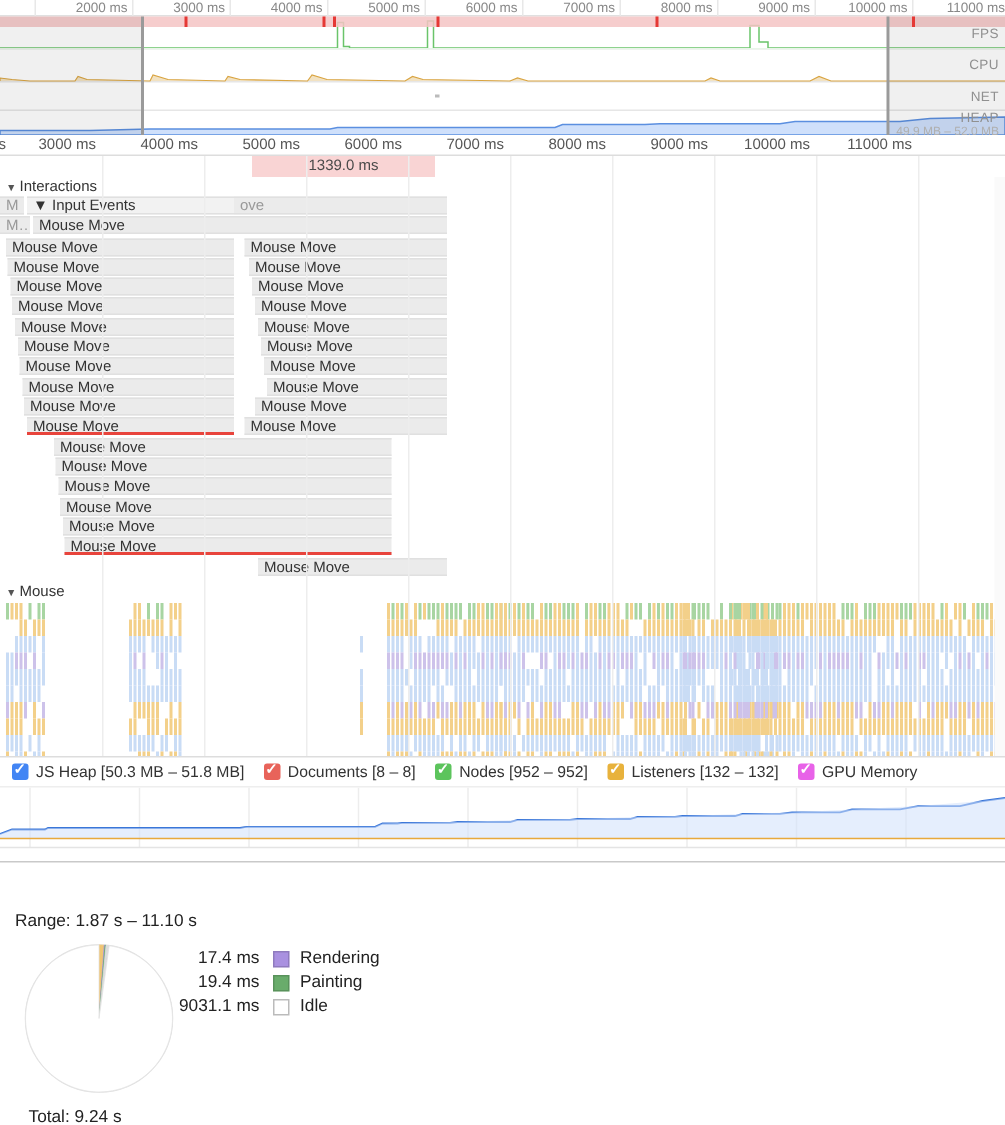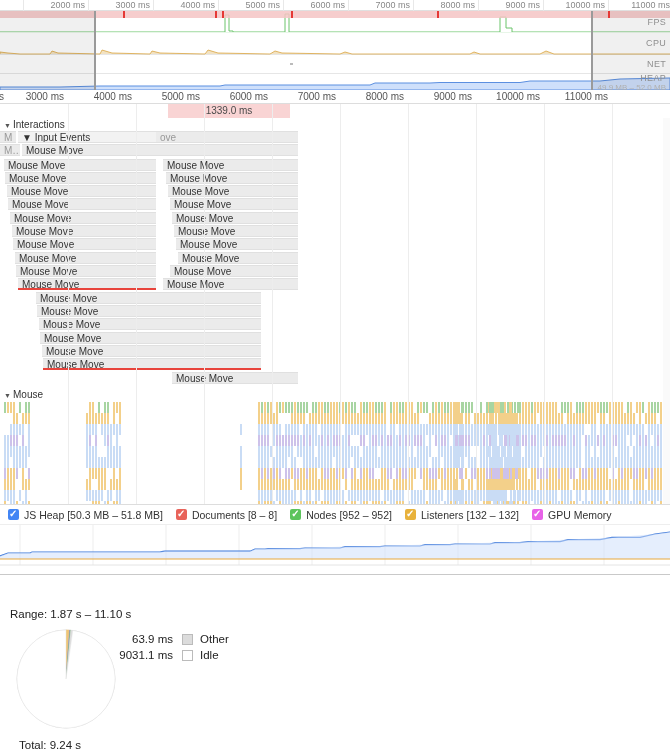--- a/index.html
+++ b/index.html
@@ -1835,23 +1835,28 @@
           <circle cx="52" cy="52" r="49" fill="#ffffff" stroke="#e2e2e2" stroke-width="1"></circle>
           <path d="M52,52 L52,3 A49,49 0 0,1 55.460668275816374,3.1223591497629855 Z" fill="#f0c674" stroke="#f0c674" stroke-width="0.5"></path>
             <path d="M52,52 L55.460668275816374,3.1223591497629855 A49,49 0 0,1 56.03900045204425,3.166748261575016 Z" fill="#a991e0" stroke="#a991e0" stroke-width="0.5"></path>
             <path d="M52,52 L56.03900045204425,3.166748261575016 A49,49 0 0,1 56.683136652435294,3.224306964486736 Z" fill="#69ac6b" stroke="#69ac6b" stroke-width="0.5"></path>
             <path d="M52,52 L56.683136652435294,3.224306964486736 A49,49 0 0,1 58.798427612616905,3.473910295635733 Z" fill="#dcdcdc" stroke="#dcdcdc" stroke-width="0.5"></path>
             <path d="M52,52 L58.798427612616905,3.473910295635733 A49,49 0 1,1 51.99999999999999,3 Z" fill="#ffffff" stroke="#e2e2e2" stroke-width="0.5"></path>
           </svg>
       </div>
       <div id="legend">
           <div class="lg-row">
-            <div class="lg-val">63.9 ms</div>
-            <div class="lg-sw" style="background: rgb(220, 220, 220); border: 1px solid rgba(0, 0, 0, 0.15);"></div>
-            <div class="lg-name">Other</div>
+            <div class="lg-val">17.4 ms</div>
+            <div class="lg-sw" style="background: rgb(169, 145, 224); border: 1px solid rgba(0, 0, 0, 0.15);"></div>
+            <div class="lg-name">Rendering</div>
+          </div>
+          <div class="lg-row">
+            <div class="lg-val">19.4 ms</div>
+            <div class="lg-sw" style="background: rgb(105, 172, 107); border: 1px solid rgba(0, 0, 0, 0.15);"></div>
+            <div class="lg-name">Painting</div>
           </div>
           <div class="lg-row">
             <div class="lg-val">9031.1 ms</div>
             <div class="lg-sw" style="background: rgb(255, 255, 255); border: 1px solid rgb(187, 187, 187);"></div>
             <div class="lg-name">Idle</div>
           </div>
         </div>
       <div id="total">Total: 9.24 s</div>
     </div>
   </div>

